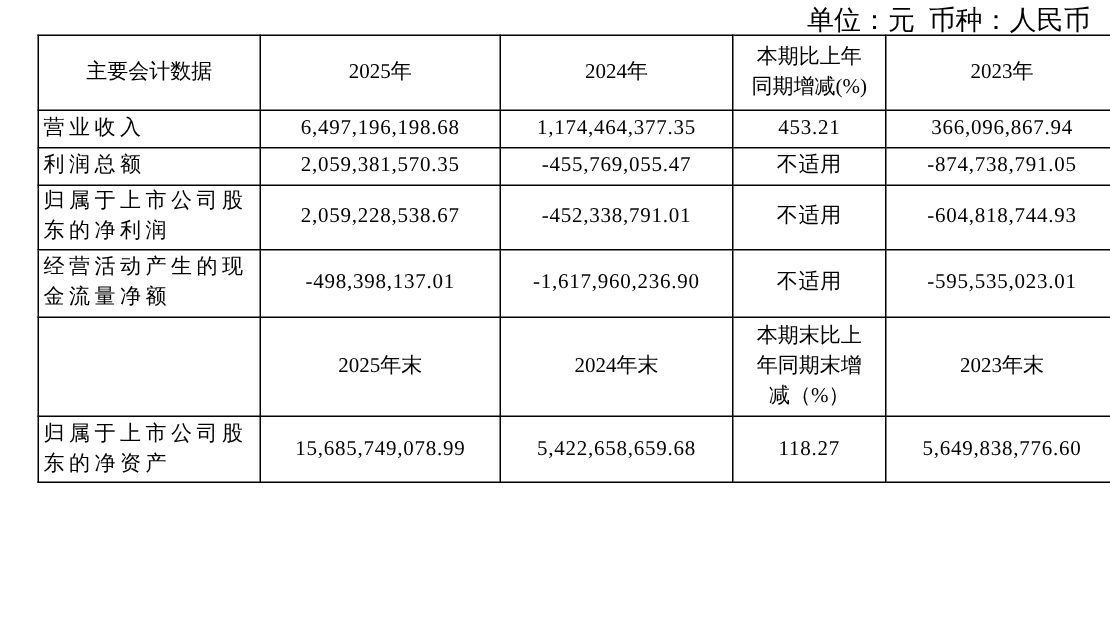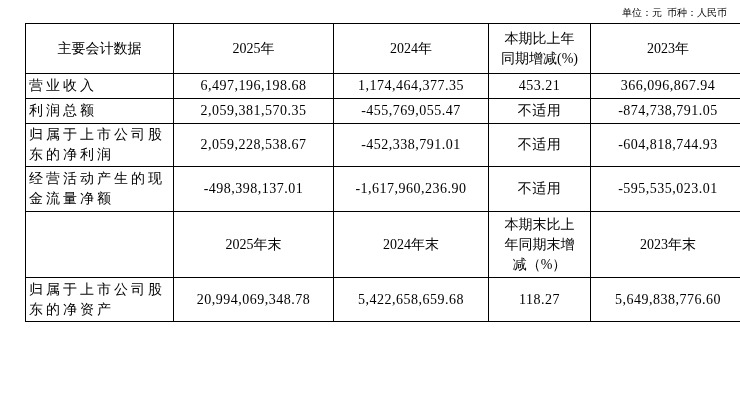--- a/index.html
+++ b/index.html
@@ -9,21 +9,21 @@
     background: #ffffff;
     color: #000000;
     font-family: "Liberation Serif", "DejaVu Serif", serif;
     position: relative;
     overflow: hidden;
   }
   .unit-note {
     position: absolute;
     top: 4px;
     right: 13px;
-    font-size: 10px;
+    font-size: 18px;
     line-height: 18px;
     white-space: pre;
   }
   table.fin {
     position: absolute;
     left: 25px;
     top: 23px;
     width: 720px;
     border-collapse: collapse;
     table-layout: fixed;
@@ -111,20 +111,20 @@
     <th class="hdr">2025年末</th>
     <th class="hdr">2024年末</th>
     <th class="hdr">本期末比上
 年同期末增
 减（%）</th>
     <th class="hdr">2023年末</th>
   </tr>
 
   <tr class="h44">
     <td class="lbl">归属于上市公司股东的净资产</td>
-    <td class="num">20,994,069,348.78</td>
+    <td class="num">15,685,749,078.99</td>
     <td class="num">5,422,658,659.68</td>
     <td class="num">118.27</td>
     <td class="num">5,649,838,776.60</td>
   </tr>
 
 </tbody>
   </table>
 
 </body></html>

